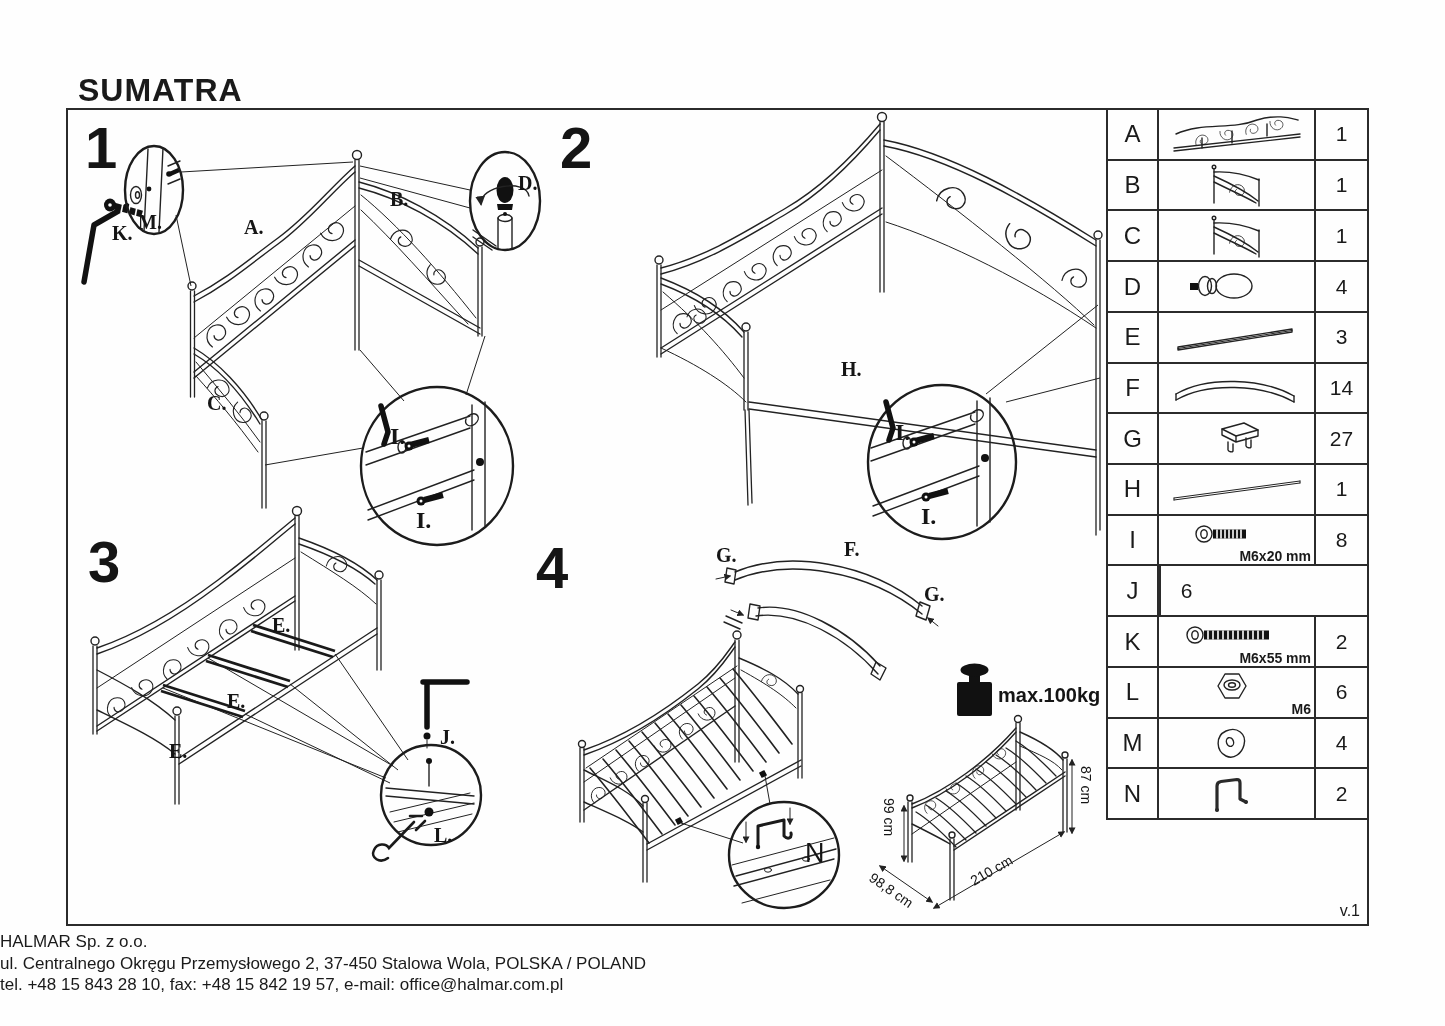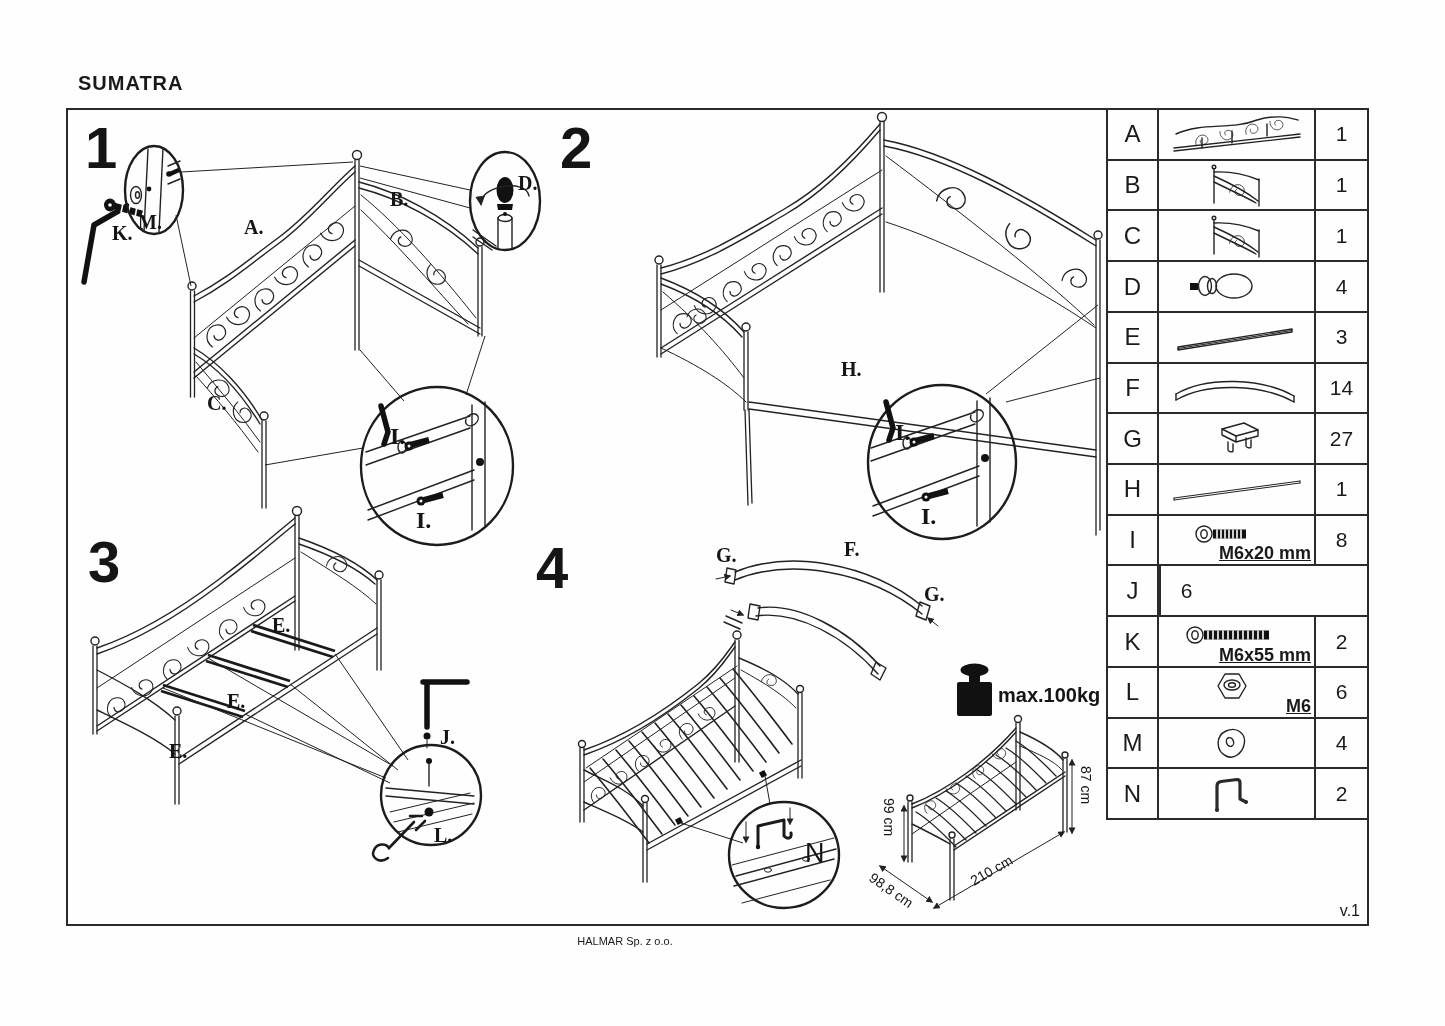--- a/index.html
+++ b/index.html
@@ -1,37 +1,37 @@
 <!DOCTYPE html>
 <html><head>
 <meta charset="utf-8">
 <style>
   html,body{margin:0;padding:0;background:#e8e8e8;}
   .page{position:relative;width:1445px;height:1026px;background:#fefefe;overflow:hidden;
         font-family:"Liberation Sans",sans-serif;color:#1a1a1a;}
-  .title{position:absolute;left:78px;top:72px;font-size:20px;font-weight:bold;letter-spacing:1px;}
+  .title{position:absolute;left:78px;top:72px;font-size:32px;font-weight:bold;letter-spacing:1px;}
   .main-box{position:absolute;left:66px;top:108px;width:1303px;height:818px;
             border:2px solid #2b2b2b;box-sizing:border-box;}
   svg.drawings{position:absolute;left:0;top:0;}
   
   .parts-table{position:absolute;top:0;right:0;width:261px;height:710px;
                border-left:2px solid #2b2b2b;box-sizing:border-box;
                display:flex;flex-direction:column;background:#fefefe;}
   .part-row{flex:1;display:flex;border-bottom:2px solid #2b2b2b;min-height:0;}
   .cell-letter{width:49px;border-right:2px solid #2b2b2b;display:flex;align-items:center;
                justify-content:center;font-size:24px;}
   .cell-icon{flex:1;position:relative;display:flex;align-items:center;justify-content:center;}
   .cell-qty{width:51px;border-left:2px solid #2b2b2b;display:flex;align-items:center;
             justify-content:center;font-size:21px;}
-  .spec{position:absolute;right:3px;bottom:0px;font-weight:bold;font-size:18px;text-decoration:underline;}
+  .spec{position:absolute;right:3px;bottom:0px;font-weight:bold;font-size:14px;}
   .has-spec .part-icon{margin-bottom:13px;}
   .version{position:absolute;right:7px;bottom:4px;font-weight:normal;font-size:16px;}
   
-  .footer{position:absolute;left:0;top:931px;width:1250px;text-align:center;
-          font-size:11px;line-height:21.5px;}
+  .footer{position:absolute;left:0;top:931px;width:1250px;text-align:left;
+          font-size:17px;line-height:21.5px;}
   
   .ln{stroke:#222;stroke-width:1.4;fill:none;stroke-linecap:round;stroke-linejoin:round;}
   .thin{stroke-width:1;}
   .dbl{stroke-width:1.3;}
   .thk{stroke:#111;stroke-width:5.5;fill:none;stroke-linecap:round;stroke-linejoin:round;}
   .guide{stroke:#222;stroke-width:1;fill:none;}
   .circ{stroke:#1c1c1c;stroke-width:2.4;fill:none;}
   .wht{stroke:#fefefe;stroke-width:1.6;}
   text{fill:#151515;}
   .num{font:bold 58px "Liberation Sans",sans-serif;}
@@ -636,15 +636,17 @@
         <div class="cell-qty">2</div>
       </div>
 
     </div>
 
     <div class="version">v.1</div>
   </div>
 
   <div class="footer">
     <div>HALMAR Sp. z o.o.</div>
+    <div>ul. Centralnego Okręgu Przemysłowego 2, 37-450 Stalowa Wola, POLSKA / POLAND</div>
+    <div>tel. +48 15 843 28 10, fax: +48 15 842 19 57, e-mail: office@halmar.com.pl</div>
   </div>
 
 </div>
 
 </body></html>

